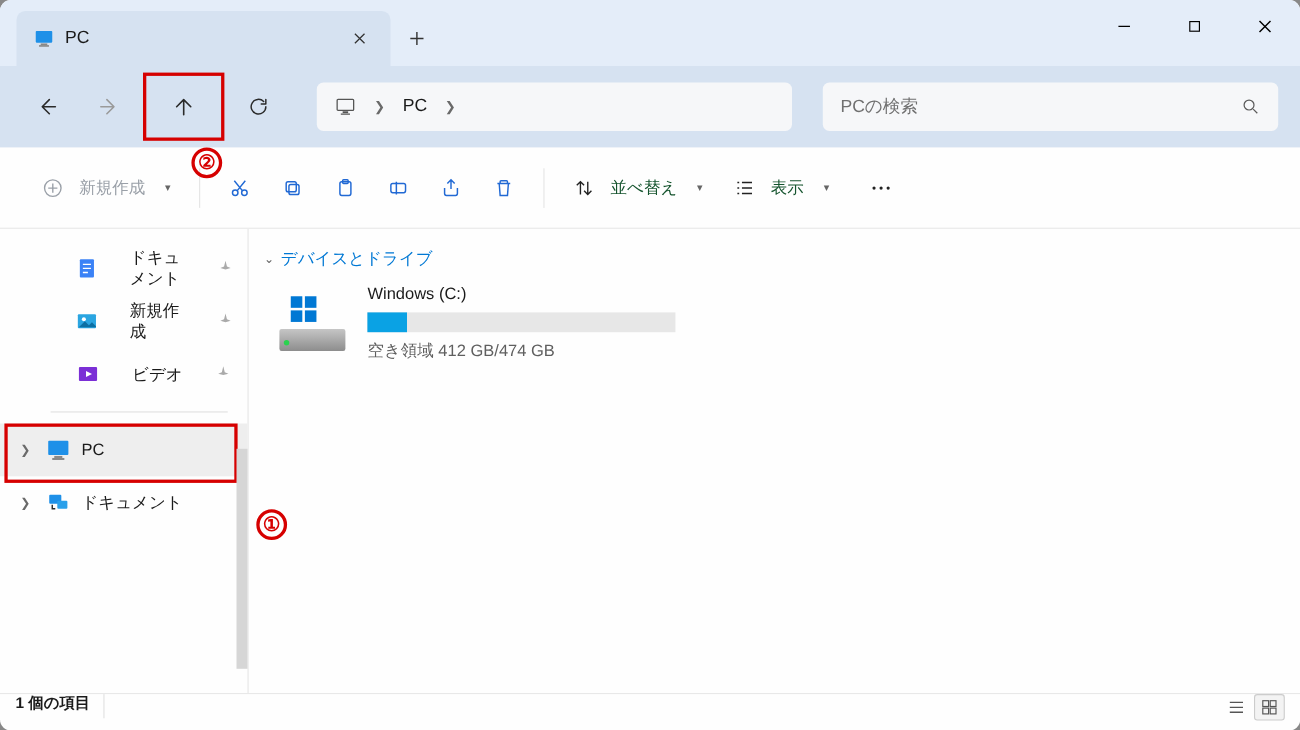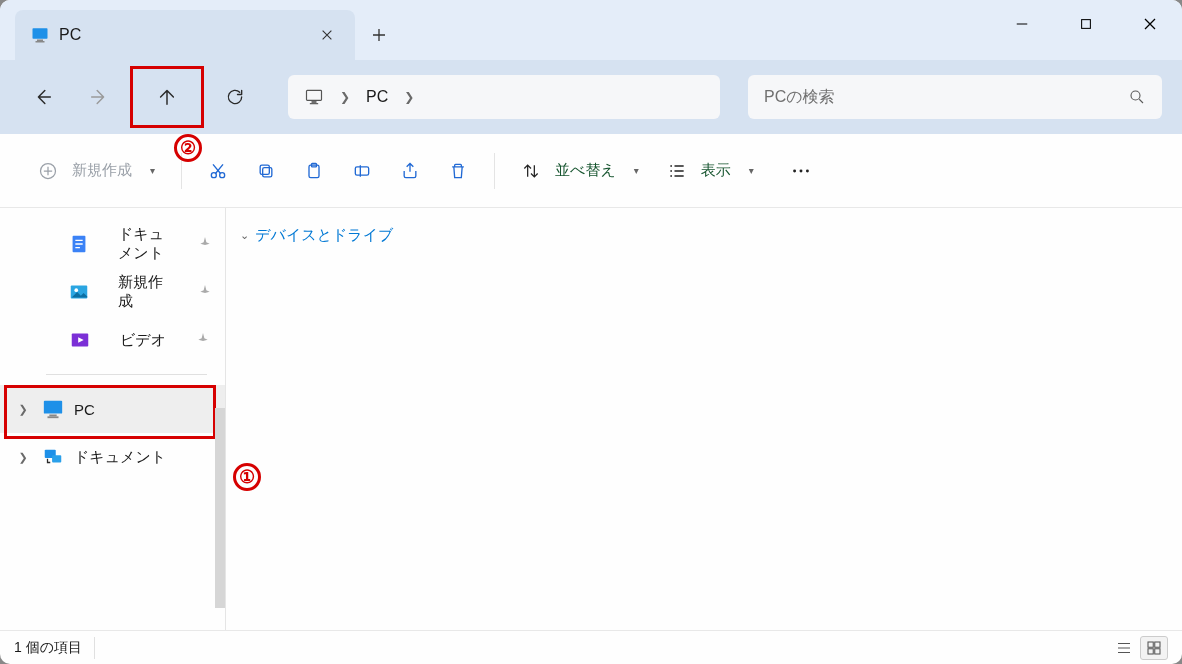--- a/index.html
+++ b/index.html
@@ -301,23 +301,23 @@
   .drive-sub {
     color: var(--text-muted);
     font-size: 15px;
   }
 
   
   .statusbar {
     height: 34px;
     border-top: 1px solid var(--toolbar-border);
     display: flex;
-    align-items: center;
     padding: 0 14px;
     font-size: 14px;
+    font-weight: bold;
   }
   .statusbar .stat-sep {
     width: 1px; height: 22px; background: #e0e0e0; margin-left: 12px;
   }
   .statusbar .spacer { flex: 1; }
   .viewmode {
     width: 28px; height: 24px;
     display: flex; align-items: center; justify-content: center;
     margin-left: 2px;
   }
@@ -571,20 +571,41 @@
         </div>
       </div>
       <div class="sidebar-scroll"></div>
     </div>
 
     <div class="content">
       <div class="group-hdr">
         <span class="chev">⌄</span>
         <span>デバイスとドライブ</span>
       </div>
+      <div class="drive">
+        <div class="drive-icon">
+          <span class="winboxes">
+            <svg viewBox="0 0 24 24" width="28" height="28">
+              <rect x="2" y="2" width="9" height="9" fill="#0078d4"></rect>
+              <rect x="13" y="2" width="9" height="9" fill="#0078d4"></rect>
+              <rect x="2" y="13" width="9" height="9" fill="#0078d4"></rect>
+              <rect x="13" y="13" width="9" height="9" fill="#0078d4"></rect>
+            </svg>
+          </span>
+          <span class="hdd"></span>
+          <span class="led"></span>
+        </div>
+        <div class="drive-meta">
+          <div class="drive-name">Windows (C:)</div>
+          <div class="drive-bar">
+            <div class="fill"></div>
+          </div>
+          <div class="drive-sub">空き領域 412 GB/474 GB</div>
+        </div>
+      </div>
     </div>
   </div>
 
   <div class="statusbar">
     <span>1 個の項目</span>
     <div class="stat-sep"></div>
     <div class="spacer"></div>
     <div class="viewmode">
       <svg viewBox="0 0 24 24" width="18" height="18">
         <path d="M4 6 H20 M4 12 H20 M4 18 H20" stroke="#555" stroke-width="1.6"></path>

